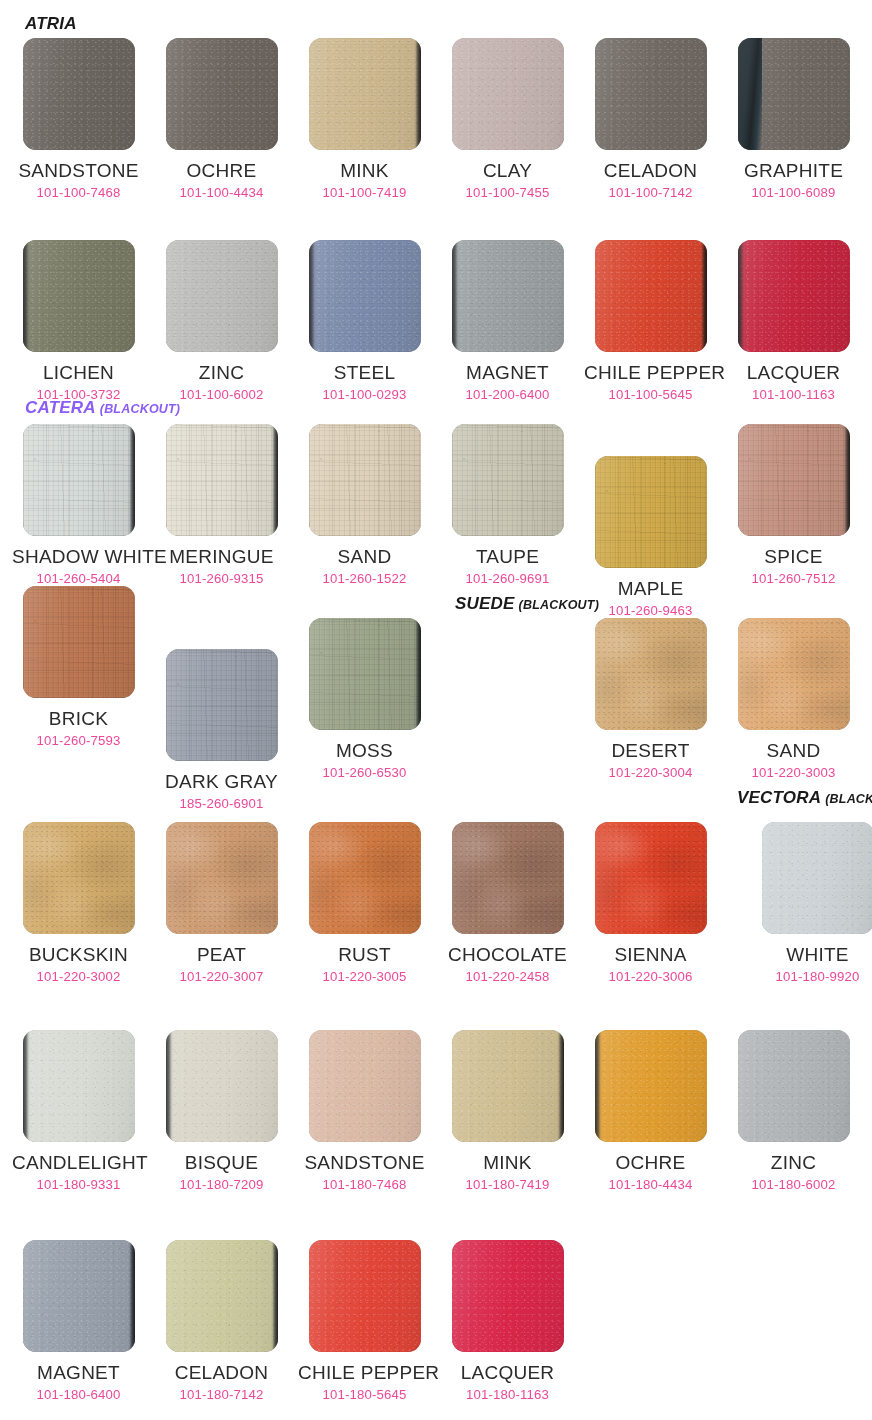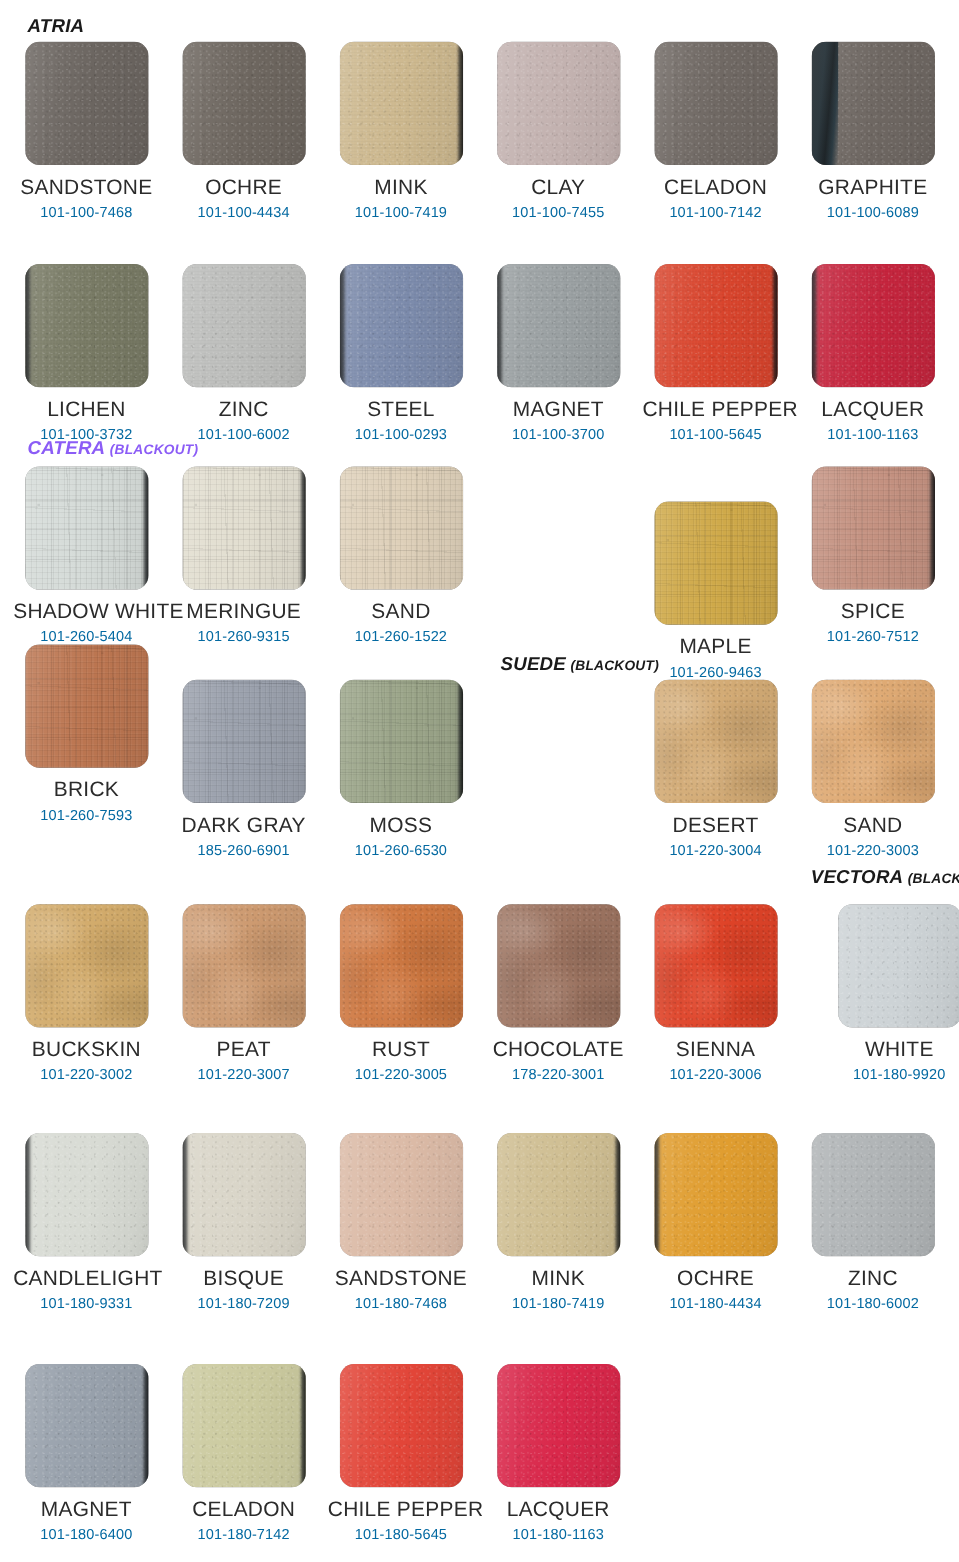--- a/index.html
+++ b/index.html
@@ -201,21 +201,21 @@
     font-size:19px;
     letter-spacing:0.25px;
     white-space:nowrap;
     color:#2b2b2b;
   }
   .swatch-code{
     display:block;
     font-size:13.2px;
     letter-spacing:0.15px;
     white-space:nowrap;
-    color:#0369a1;
+    color:#ec4899;
   }
 </style>
 </head>
 <body>
 
 <div id="sheet">
 
 <div class="collection-header" style="left: 25px; top: 14px; color: rgb(26, 26, 26);"><span class="ch-name">ATRIA</span></div>
     <div class="collection-header" style="left: 25px; top: 398px; color: #8b5cf6;"><span class="ch-name">CATERA</span><span class="ch-sub">(BLACKOUT)</span></div>
     <div class="collection-header" style="left: 455px; top: 594px; color: rgb(26, 26, 26);"><span class="ch-name">SUEDE</span><span class="ch-sub">(BLACKOUT)</span></div>
@@ -330,21 +330,21 @@
     <div class="swatch-cell" style="left: 441px; top: 240px;">
       <div class="swatch-chip">
         <div class="chip-base" style="background:#9aa0a2"></div>
         <div class="tex-grain"></div>
         <div class="tex-speckle"></div>
         <div class="chip-edge left"></div>
         <div class="chip-sheen"></div>
       </div>
       <div class="swatch-label">
         <span class="swatch-name">MAGNET</span>
-        <span class="swatch-code">101-100-3700</span>
+        <span class="swatch-code">101-200-6400</span>
       </div>
     </div>
     <div class="swatch-cell" style="left: 584px; top: 240px;">
       <div class="swatch-chip">
         <div class="chip-base" style="background:#d9442c"></div>
         <div class="tex-grain"></div>
         <div class="tex-speckle"></div>
         <div class="chip-edge right"></div>
         <div class="chip-sheen"></div>
       </div>
@@ -397,20 +397,32 @@
         <div class="chip-base" style="background:#ded0b9"></div>
         <div class="tex-linen"></div>
         <div class="tex-linen-slubs"></div>
         <div class="chip-sheen"></div>
       </div>
       <div class="swatch-label">
         <span class="swatch-name">SAND</span>
         <span class="swatch-code">101-260-1522</span>
       </div>
     </div>
+    <div class="swatch-cell" style="left: 441px; top: 424px;">
+      <div class="swatch-chip">
+        <div class="chip-base" style="background:#c9c6b4"></div>
+        <div class="tex-linen"></div>
+        <div class="tex-linen-slubs"></div>
+        <div class="chip-sheen"></div>
+      </div>
+      <div class="swatch-label">
+        <span class="swatch-name">TAUPE</span>
+        <span class="swatch-code">101-260-9691</span>
+      </div>
+    </div>
     <div class="swatch-cell" style="left: 584px; top: 424px; margin-top: 32px;">
       <div class="swatch-chip">
         <div class="chip-base" style="background:#cfa949"></div>
         <div class="tex-linen"></div>
         <div class="tex-linen-slubs"></div>
         <div class="chip-sheen"></div>
       </div>
       <div class="swatch-label">
         <span class="swatch-name">MAPLE</span>
         <span class="swatch-code">101-260-9463</span>
@@ -434,21 +446,21 @@
         <div class="chip-base" style="background:#bb7550"></div>
         <div class="tex-linen"></div>
         <div class="tex-linen-slubs"></div>
         <div class="chip-sheen"></div>
       </div>
       <div class="swatch-label">
         <span class="swatch-name">BRICK</span>
         <span class="swatch-code">101-260-7593</span>
       </div>
     </div>
-    <div class="swatch-cell" style="left: 155px; top: 618px;">
+    <div class="swatch-cell" style="left: 155px; top: 649px;">
       <div class="swatch-chip">
         <div class="chip-base" style="background:#9aa0ac"></div>
         <div class="tex-linen"></div>
         <div class="tex-linen-slubs"></div>
         <div class="chip-sheen"></div>
       </div>
       <div class="swatch-label">
         <span class="swatch-name">DARK GRAY</span>
         <span class="swatch-code">185-260-6901</span>
       </div>
@@ -528,21 +540,21 @@
     </div>
     <div class="swatch-cell" style="left: 441px; top: 822px;">
       <div class="swatch-chip">
         <div class="chip-base" style="background:#9d7461"></div>
         <div class="tex-suede"></div>
         <div class="tex-suede-fiber"></div>
         <div class="chip-sheen"></div>
       </div>
       <div class="swatch-label">
         <span class="swatch-name">CHOCOLATE</span>
-        <span class="swatch-code">178-220-3001</span>
+        <span class="swatch-code">101-220-2458</span>
       </div>
     </div>
     <div class="swatch-cell" style="left: 584px; top: 822px;">
       <div class="swatch-chip">
         <div class="chip-base" style="background:#df4328"></div>
         <div class="tex-suede"></div>
         <div class="tex-suede-fiber"></div>
         <div class="chip-sheen"></div>
       </div>
       <div class="swatch-label">

